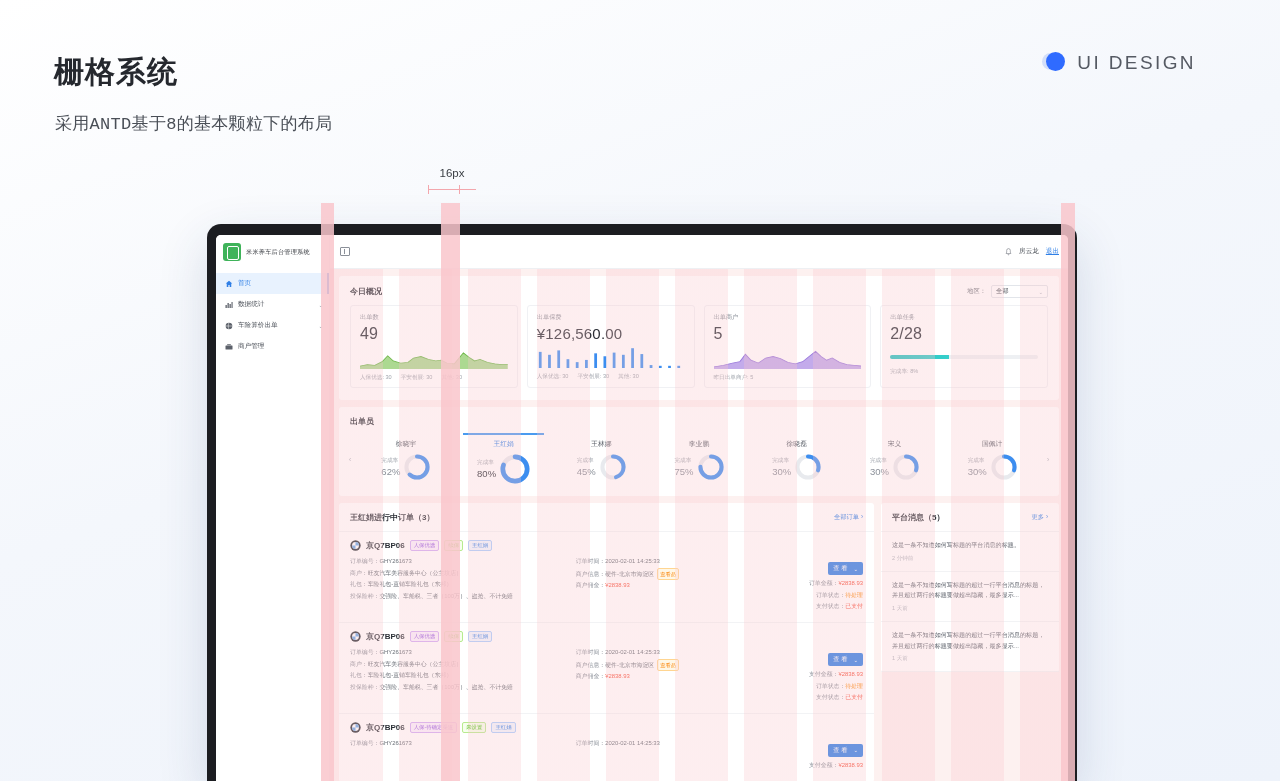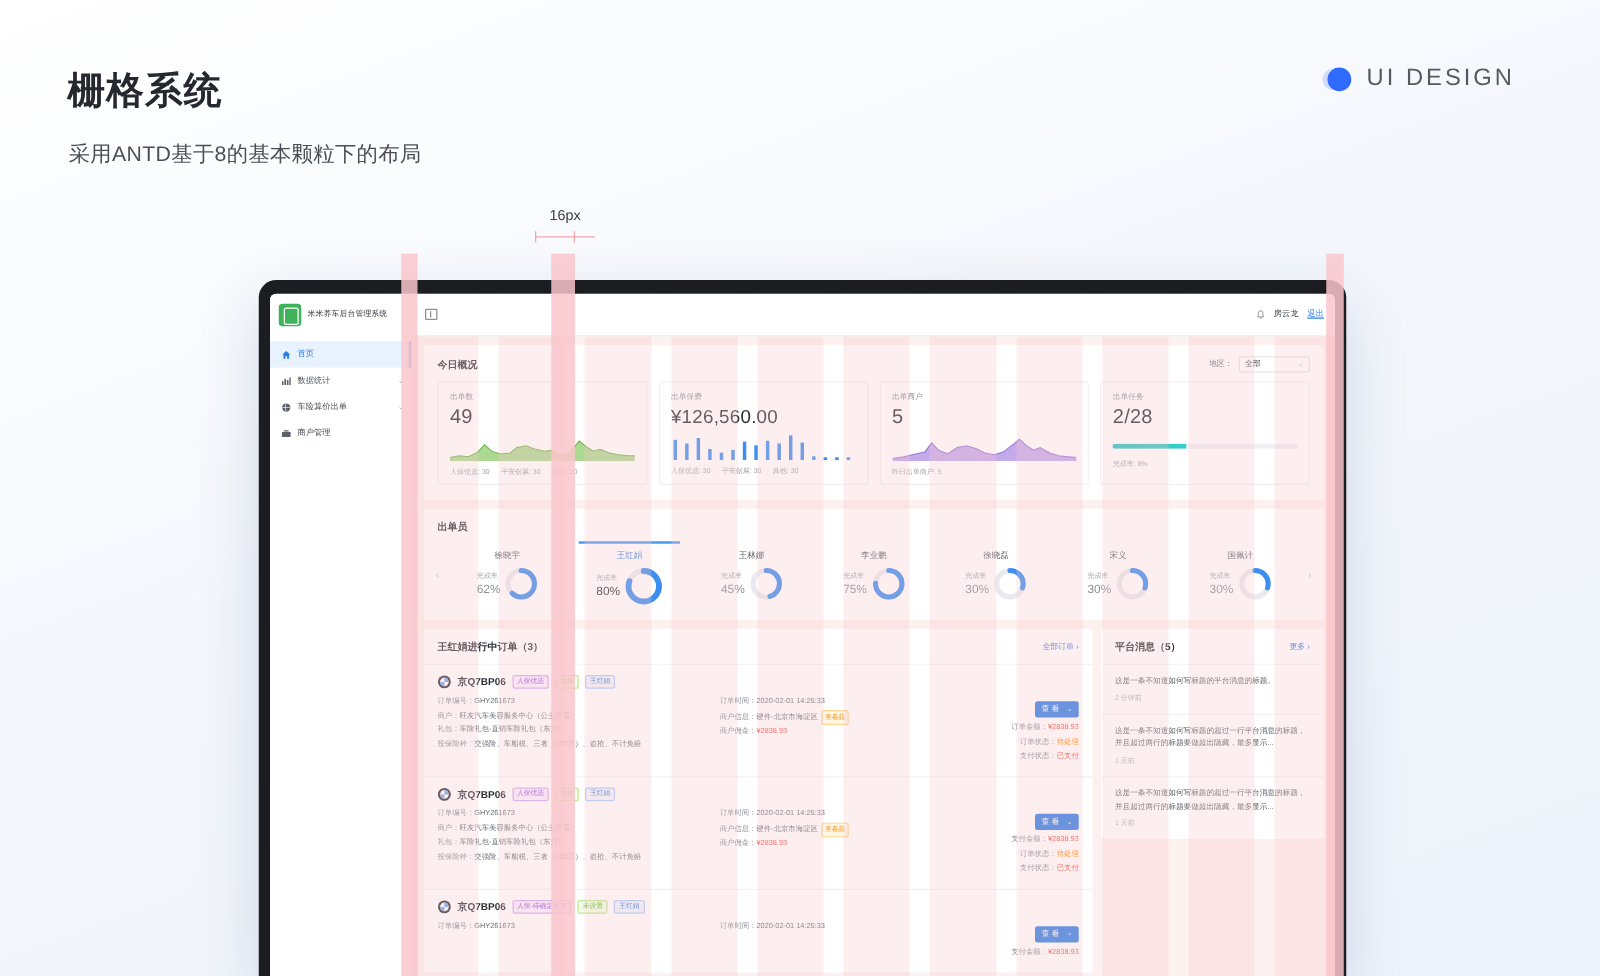--- a/index.html
+++ b/index.html
@@ -14,25 +14,25 @@
   }
 
   
   .page-title {
     position: absolute; left: 54px; top: 52px;
     font-size: 30px; font-weight: bold; color: #25282e;
     letter-spacing: 1px;
   }
   .page-sub {
     position: absolute; left: 55px; top: 112px;
-    font-size: 17px; color: #4a4f57; letter-spacing: .3px;
+    font-size: 17px; color: #4a4f57; letter-spacing: .3px; font-family: Liberation Mono, monospace;
   }
   .brand {
-    position: absolute; right: 68px; top: 52px;
-    display: flex; align-items: center; gap: 12px;
+    position: absolute; right: 84px; top: 52px;
+    display: flex; gap: 12px;
   }
   .brand-dot {
     width: 19px; height: 19px; border-radius: 50%;
     background: #2f6bff;
     box-shadow: -5px 0 0 -1px rgba(180,200,245,.55);
   }
   .brand-text { font-size: 19px; color: #555a63; letter-spacing: 2.4px; }
 
   
   .ann { position: absolute; left: 420px; top: 167px; width: 64px; text-align: center; }

